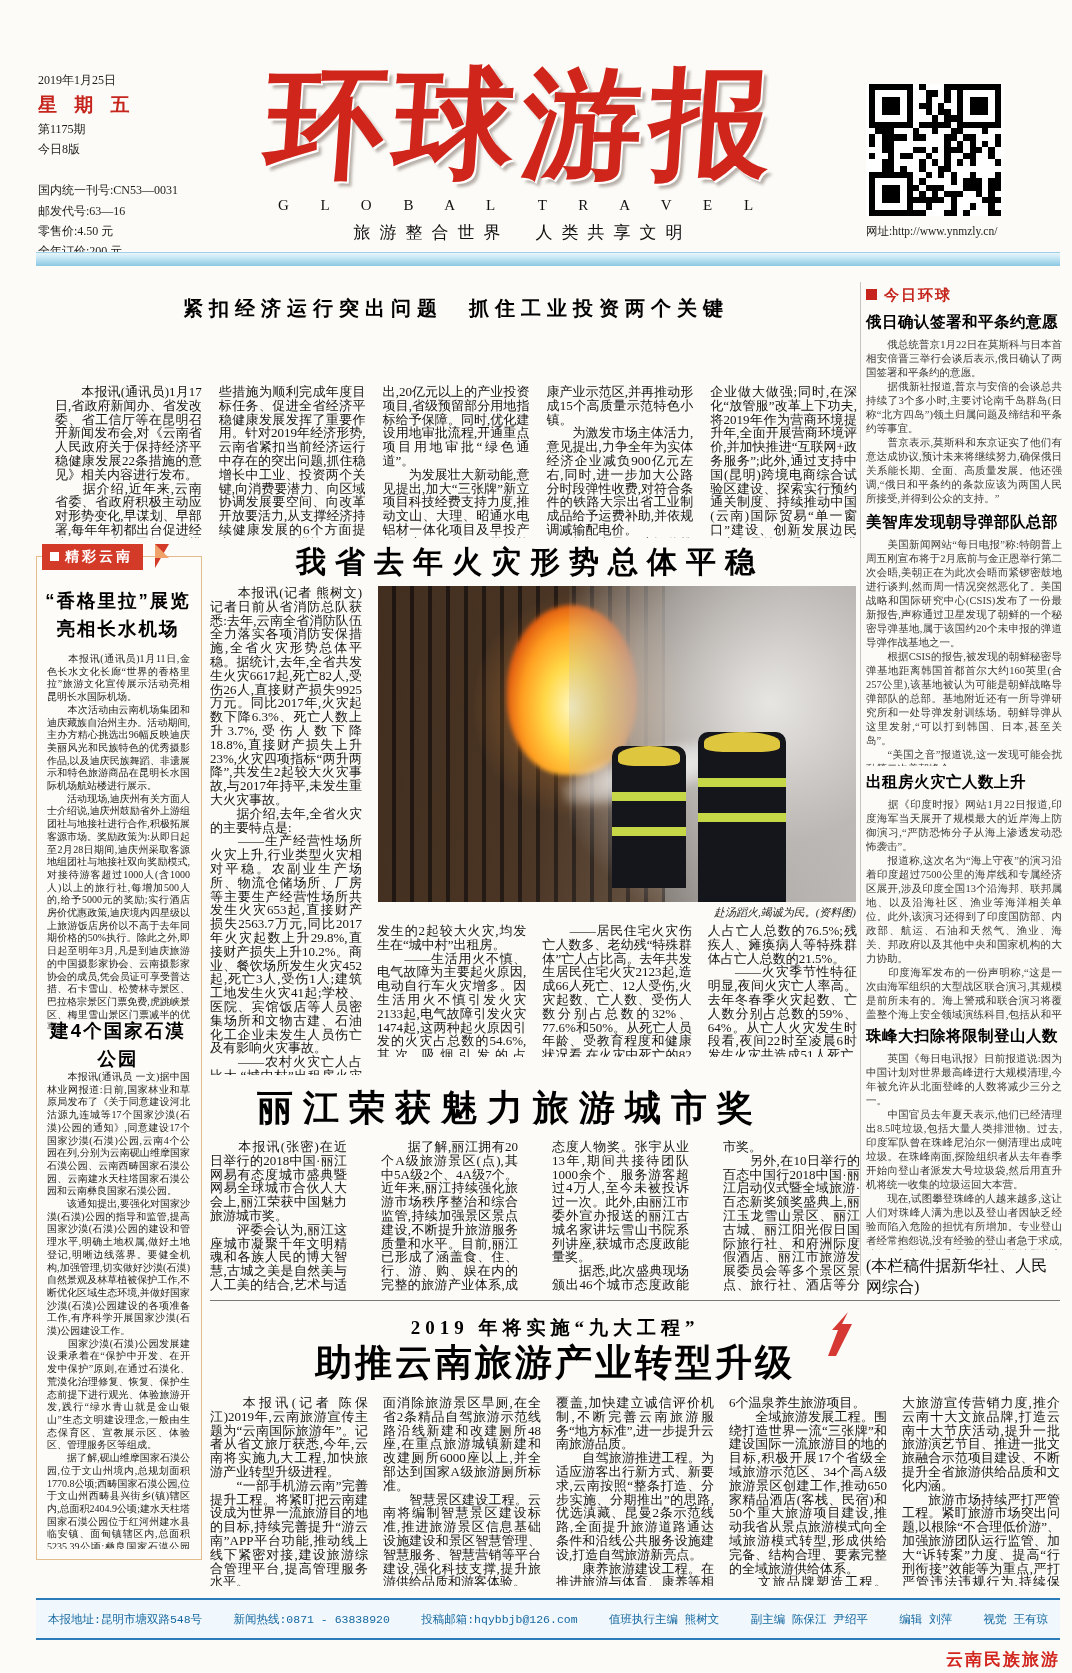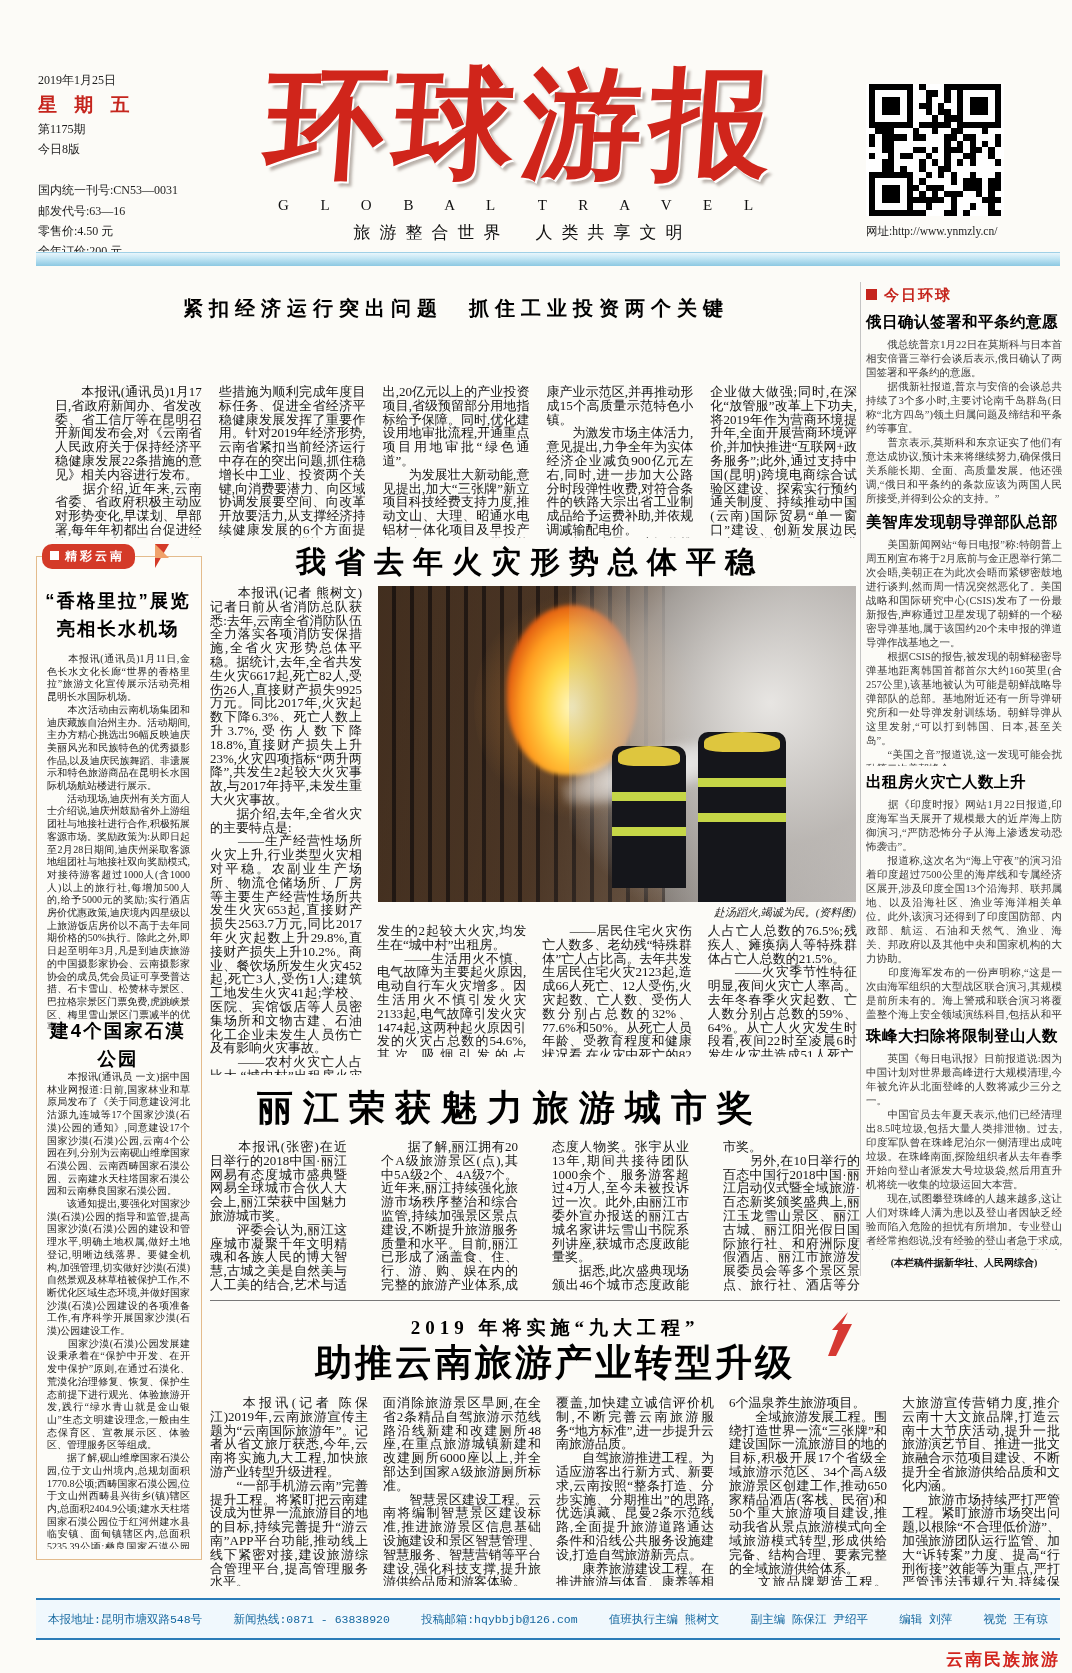--- a/index.html
+++ b/index.html
@@ -28,21 +28,21 @@
   .colrow{display:flex;}
   .colrow > div{flex:1;overflow:hidden;}
   .center{text-align:center;}
   
   .a-kicker{left:55px;top:295px;width:802px;font-size:20px;font-weight:900;letter-spacing:6px;color:#000;}
   .a-headline{left:55px;top:318px;width:802px;font-size:45px;font-weight:900;letter-spacing:0px;color:#000;}
   .a-body{left:55px;top:385px;width:802px;height:153px;gap:17px;}
   
   .hl-box{left:36px;top:556px;width:164px;height:1002px;border:1px solid #e3bb8c;background:#fdfcf8;}
   .hl-tag{position:absolute;left:5px;top:-13px;background:#d43a28;color:#fff;font-weight:bold;
-          font-size:12px;letter-spacing:3px;padding:4px 10px 4px 8px;font-family:"Liberation Sans","DejaVu Sans",sans-serif;border-radius:10px;}
+          font-size:14px;letter-spacing:3px;padding:4px 10px 4px 8px;font-family:"Liberation Sans","DejaVu Sans",sans-serif;}
   .hl-tag .sq{display:inline-block;width:9px;height:9px;background:#fff;margin-right:6px;}
   .hl-fold{position:absolute;left:118px;top:-13px;width:0;height:0;border-left:14px solid #d43a28;
            border-bottom:24px solid transparent;border-top:0;}
   .hl-fold2{position:absolute;left:118px;top:-13px;width:0;height:0;border-bottom:14px solid #f0a26b;border-right:14px solid transparent;}
   .hl-title{position:absolute;left:8px;width:146px;text-align:center;font-size:18.5px;font-weight:900;
             letter-spacing:2px;color:#000;font-family:"Liberation Sans","DejaVu Sans",sans-serif;line-height:1.5;}
   .hl-body{position:absolute;left:10px;width:143px;font-size:10px;line-height:12.7px;text-align:justify;white-space:pre-wrap;overflow:hidden;}
   
   .b-headline{left:210px;top:542px;width:640px;font-size:30px;font-weight:900;letter-spacing:9px;color:#000;}
   .b-col1{left:210px;top:586px;width:152px;height:489px;}
@@ -77,21 +77,21 @@
   
   .v-rule{left:860px;top:282px;height:994px;border-left:1px solid #c4c4c4;}
   .globe{left:866px;top:280px;width:196px;height:996px;}
   .globe-tag{position:absolute;left:0;top:6px;color:#c5251d;font-weight:900;font-size:15px;letter-spacing:2px;
              font-family:"Liberation Sans","DejaVu Sans",sans-serif;}
   .globe-tag .sq{display:inline-block;width:11px;height:11px;background:#c5251d;margin-right:7px;}
   .g-title{position:absolute;left:0;width:196px;font-size:15.5px;font-weight:900;color:#000;
            font-family:"Liberation Sans","DejaVu Sans",sans-serif;letter-spacing:.5px;}
   .g-body{position:absolute;left:0;width:196px;font-size:10.5px;line-height:14px;text-align:justify;
           white-space:pre-wrap;overflow:hidden;color:#3a3a3a;}
-  .g-note{position:absolute;left:0;top:976px;width:196px;text-align:center;font-size:10px;font-weight:bold;color:#111;}
+  .g-note{position:absolute;left:0;top:976px;width:196px;text-align:left;font-size:16px;font-weight:normal;color:#111;}
   
   .footer-band{left:36px;top:1598px;width:1024px;height:42px;border-top:2px solid #2b7cb8;border-bottom:2px solid #2b7cb8;
                background:#f0f8fd;display:flex;align-items:center;justify-content:space-between;
                padding:0 12px;box-sizing:border-box;font-size:11.5px;color:#14679f;white-space:nowrap;
                font-family:Liberation Mono, monospace;}
   .site-red{left:930px;top:1648px;width:130px;text-align:right;color:#d2251e;font-weight:900;font-size:17px;
             letter-spacing:2px;font-family:"Liberation Sans","DejaVu Sans",sans-serif;}
   .watermark{left:818px;top:1310px;width:46px;height:48px;opacity:.9;}
 </style>
 </head>

